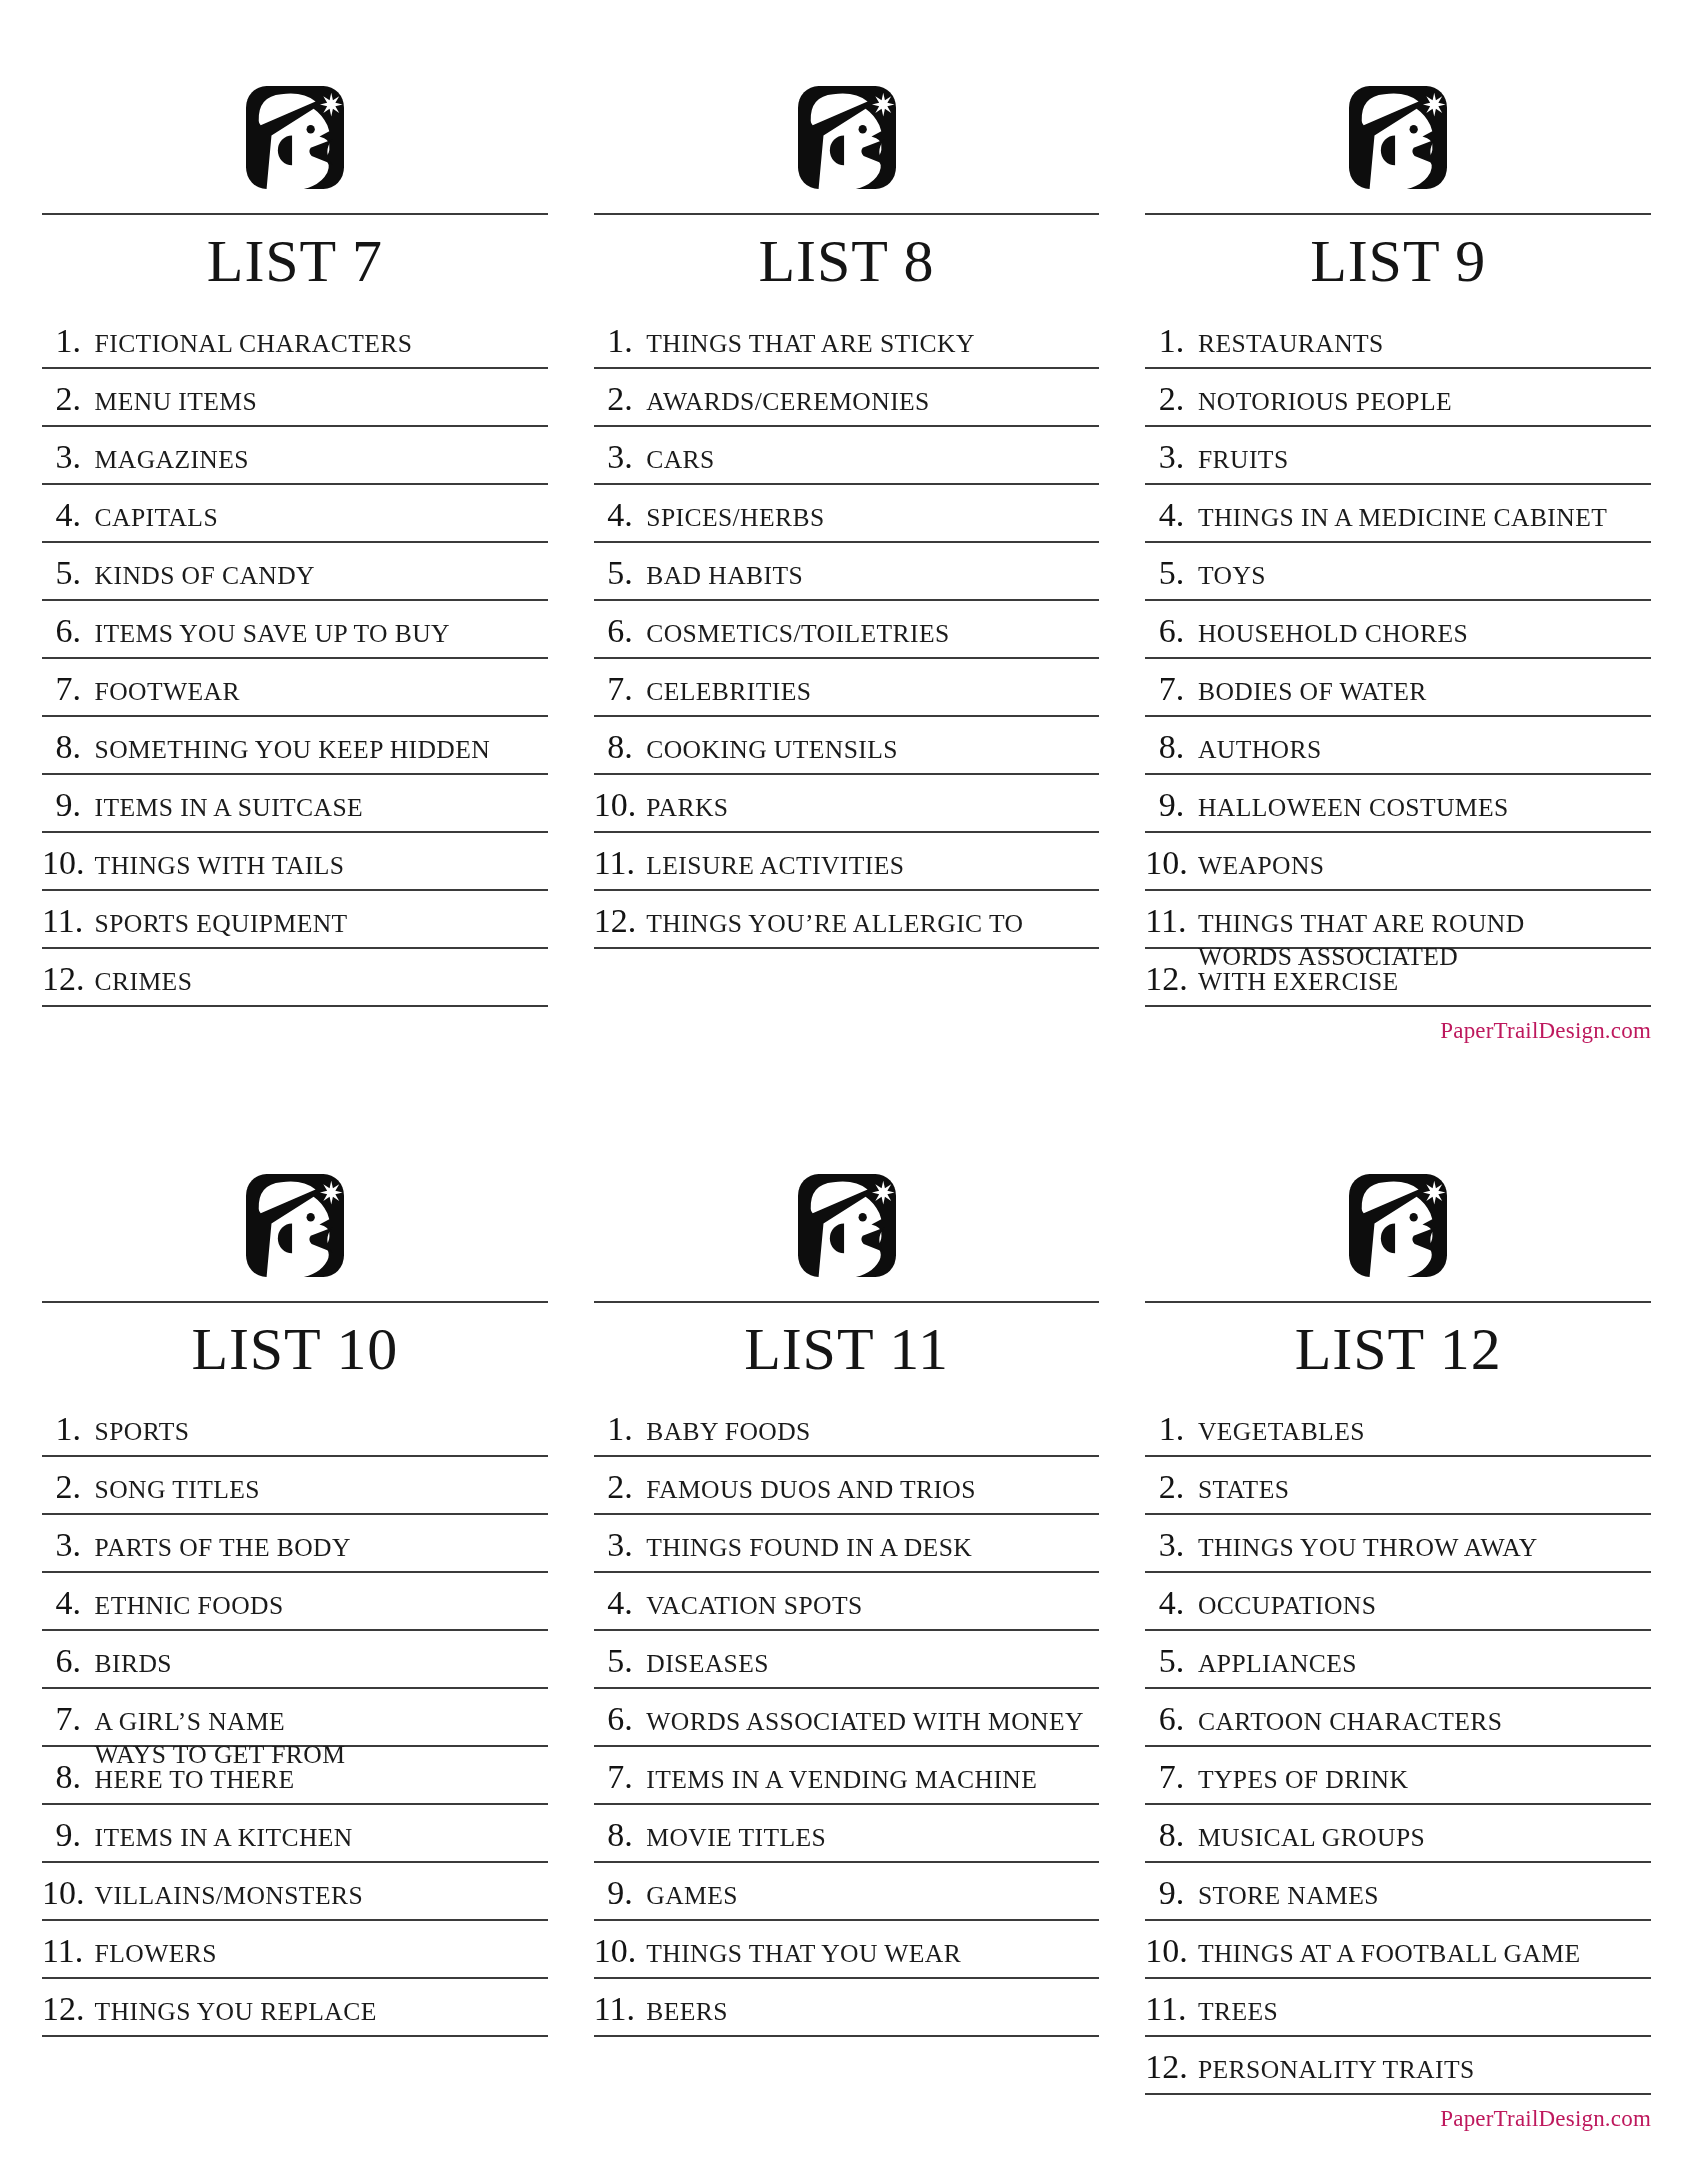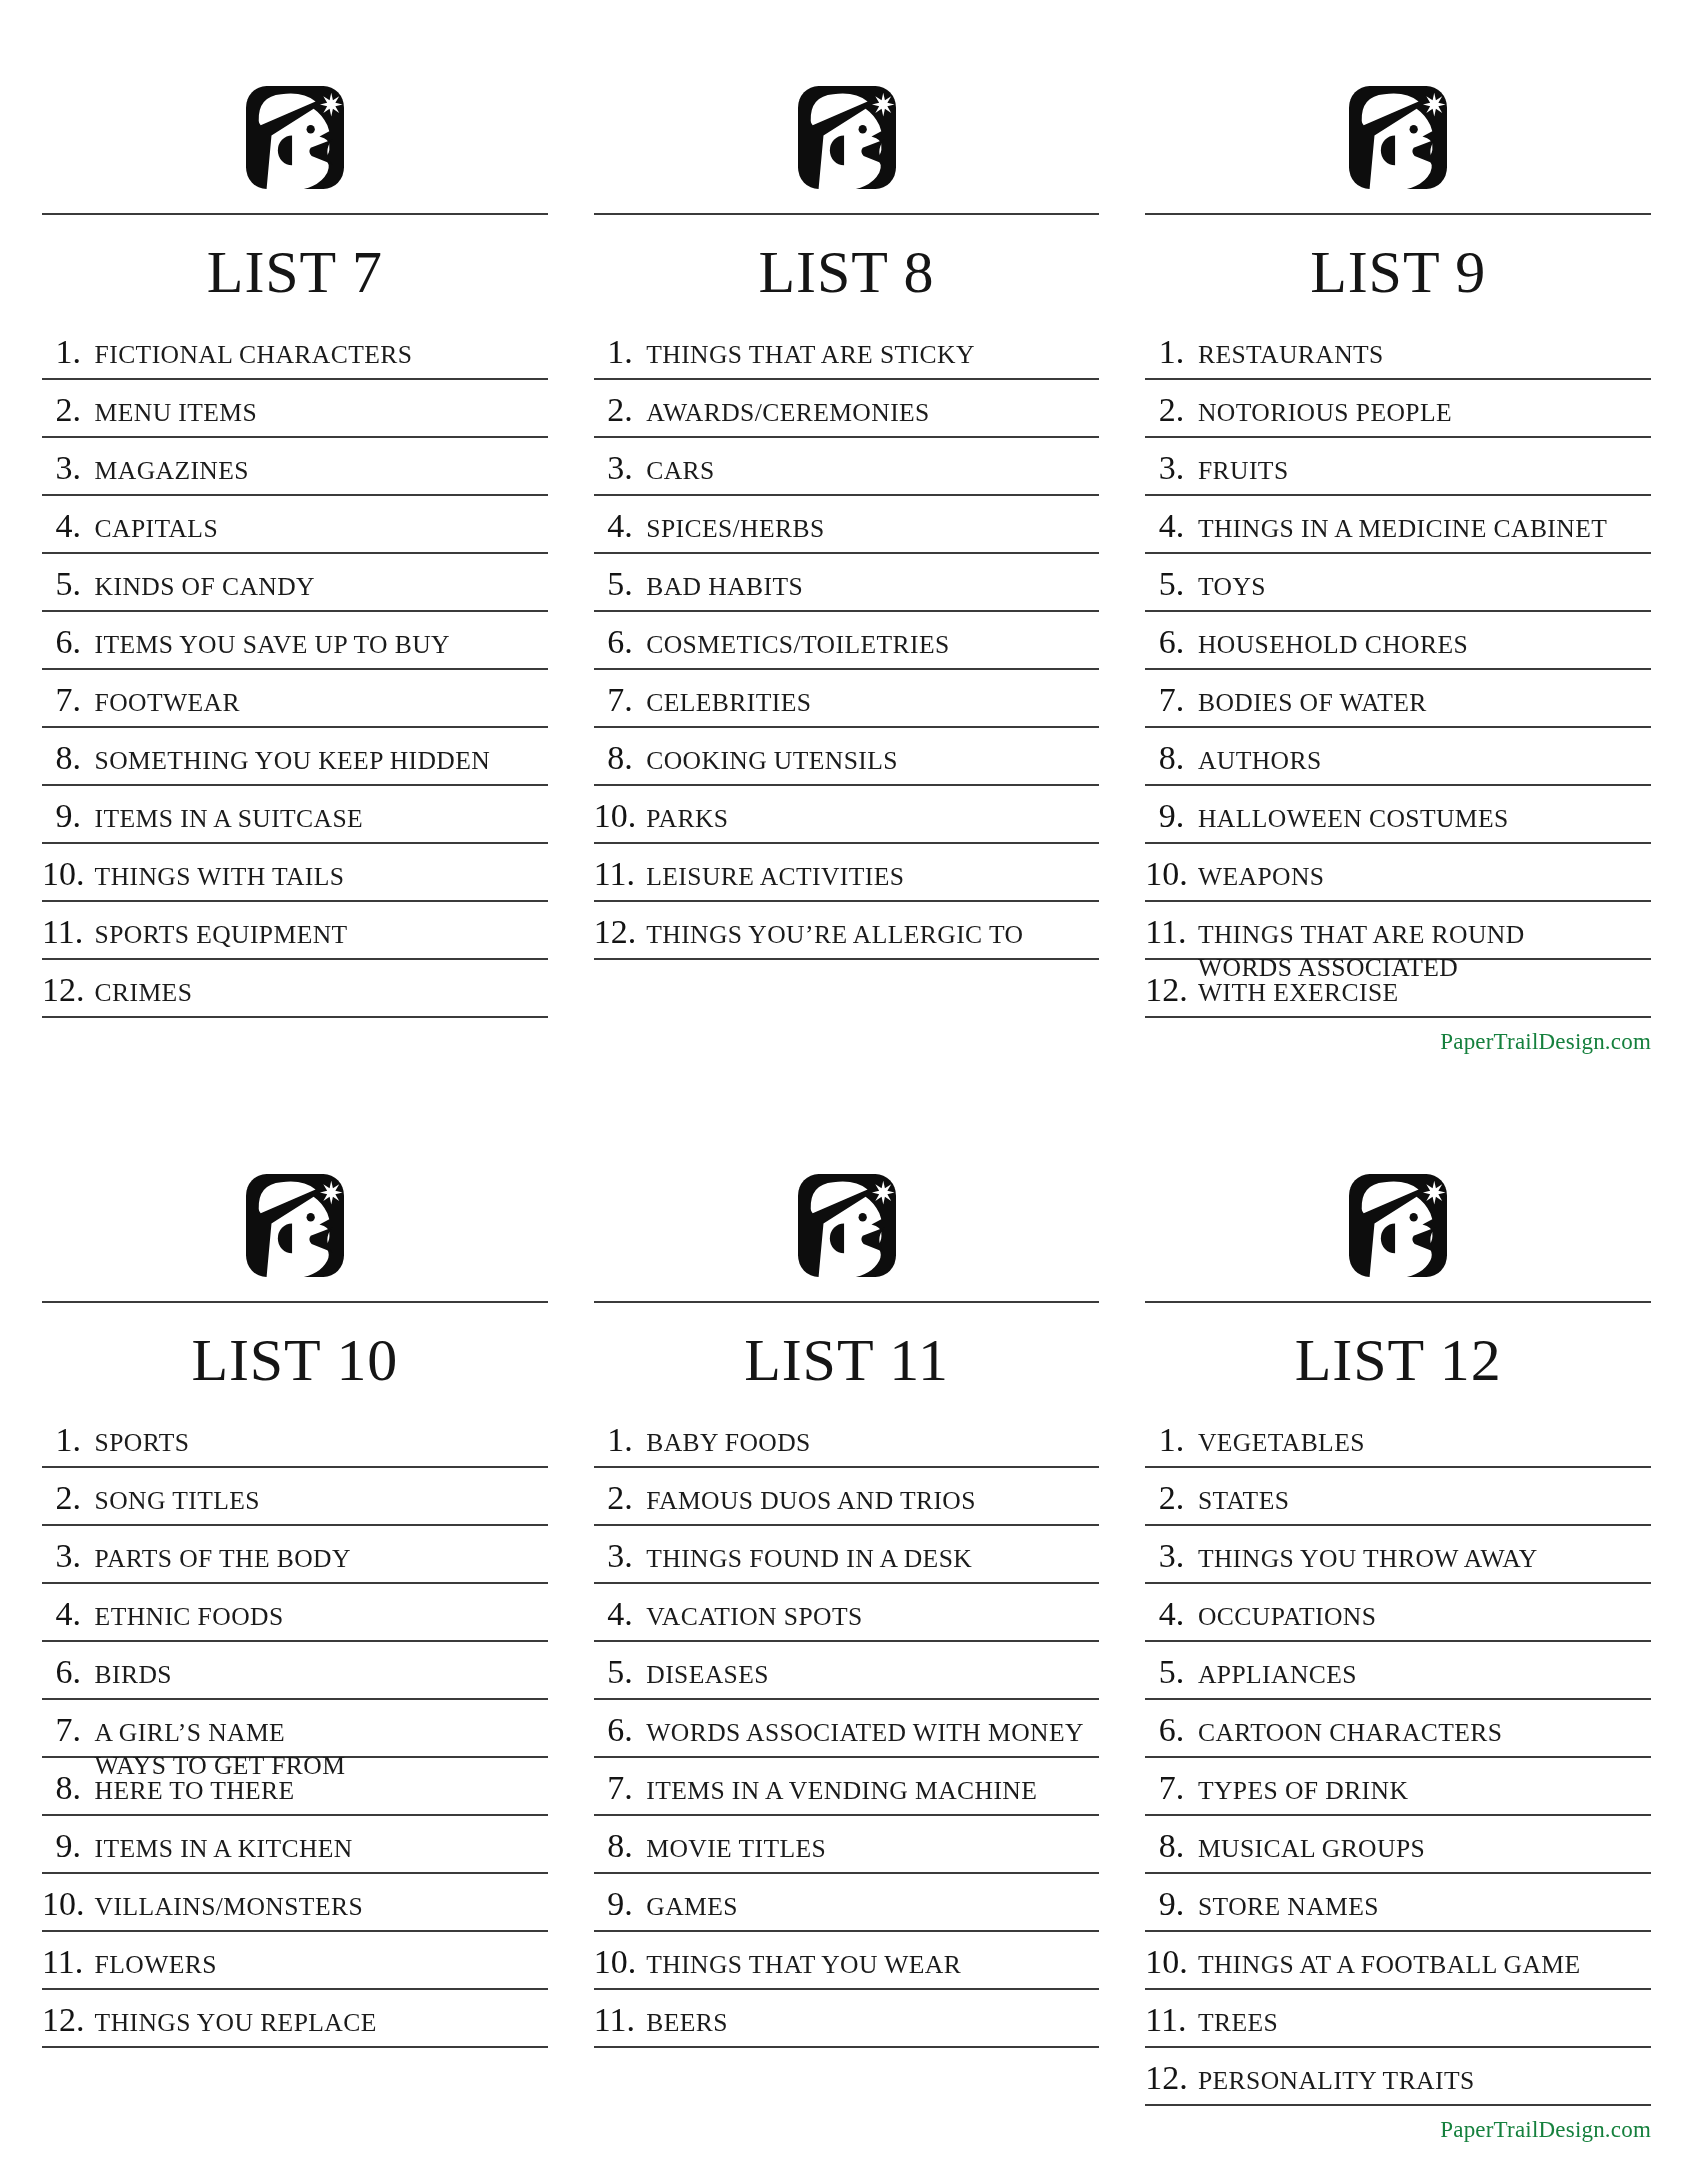--- a/index.html
+++ b/index.html
@@ -11,42 +11,42 @@
   }
   .half { position:absolute; left:42px; width:1609px; }
   .half.top { top:0; height:1088px; }
   .half.bottom { top:1088px; height:1093px; }
   .cols { display:flex; gap:46px; height:100%; }
   .card { flex:1 1 0; position:relative; min-width:0; }
   .logo-row { margin-top:86px; height:103px; display:flex; justify-content:center; align-items:flex-start; }
   .logo { width:98px; height:103px; display:block; }
   .rule { border-top:2.6px solid #3b3b3b; margin-top:24px; }
   .title {
-    padding-top:27px; text-align:center;
+    padding-top:16px; text-align:center;
     font-size:60px; line-height:1; letter-spacing:0.9px;
     color:#151515; white-space:nowrap;
   }
   ol.items { list-style:none; margin-top:20.4px; }
   li.item {
     height:58px; position:relative;
     border-bottom:2.6px solid #3b3b3b;
   }
   .row { position:absolute; left:0; bottom:7.7px; white-space:nowrap; }
   .num {
     display:inline-block; width:39px; text-align:right;
     font-size:34px; color:#141414;
   }
   .label {
     font-size:25.6px; letter-spacing:0.4px; margin-left:13.6px;
     color:#1b1b1b;
   }
   .label.two-line { display:inline-block; line-height:0.97; }
   .attribution {
     margin-top:11px; text-align:right; font-size:23px;
-    color:#15803d; letter-spacing:0.2px;
+    color:#be185d; letter-spacing:0.2px;
   }
   .defs-holder { position:absolute; width:0; height:0; overflow:hidden; }
 </style>
 </head>
 <body>
 
 <svg class="defs-holder" aria-hidden="true">
   <defs>
     <g id="face-logo">
       <rect x="0" y="0" width="100" height="100" rx="21" fill="#0d0d0d"></rect>

